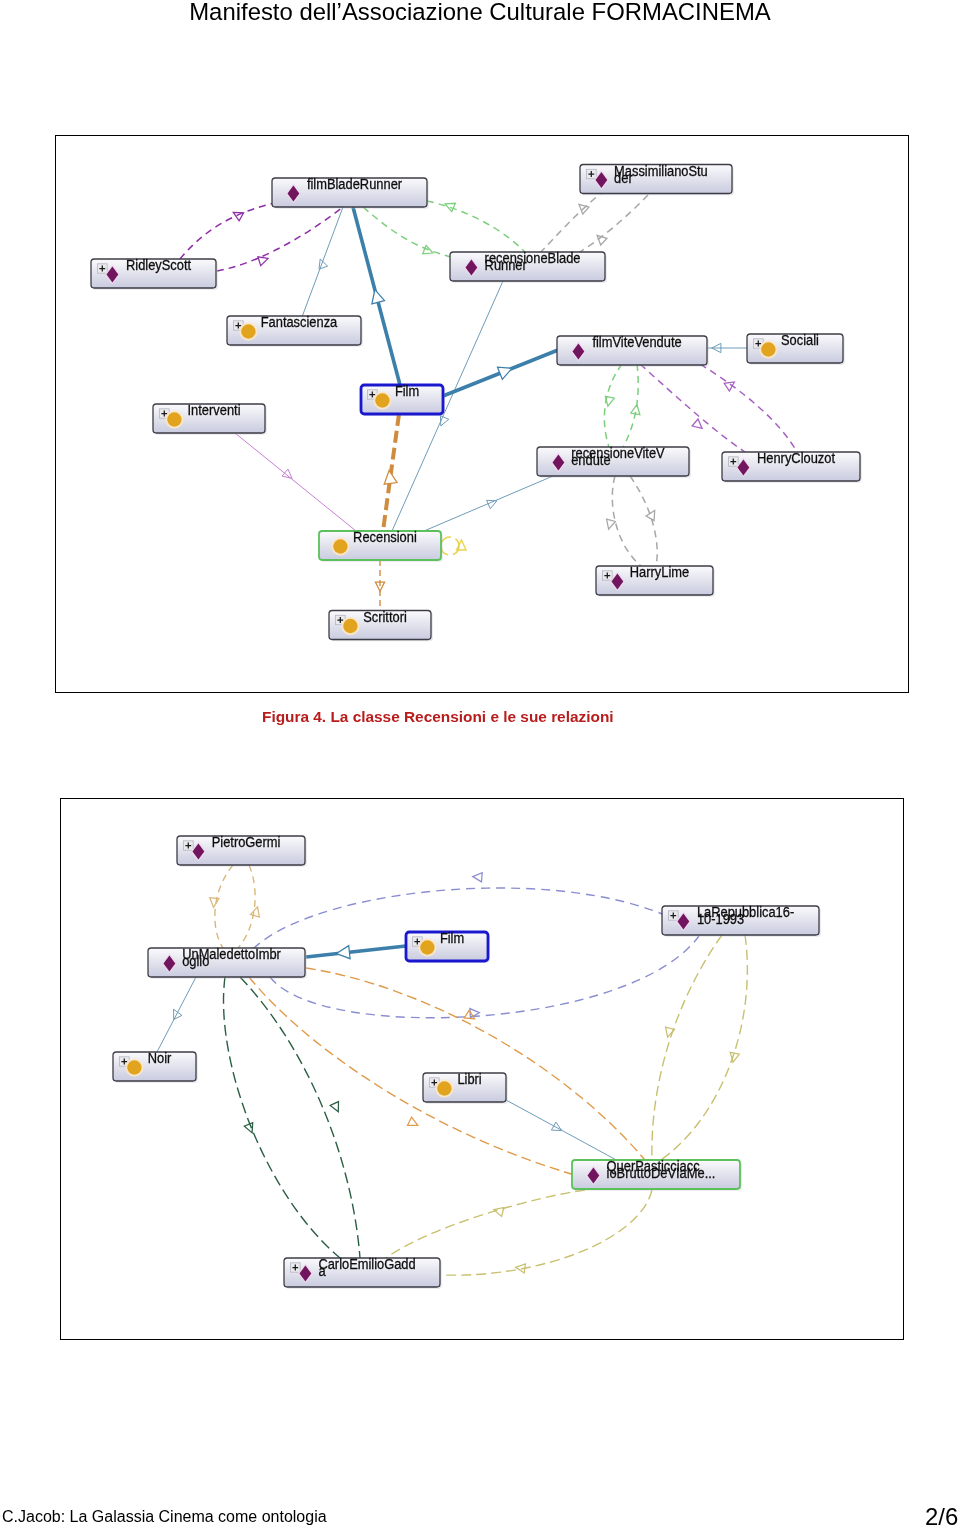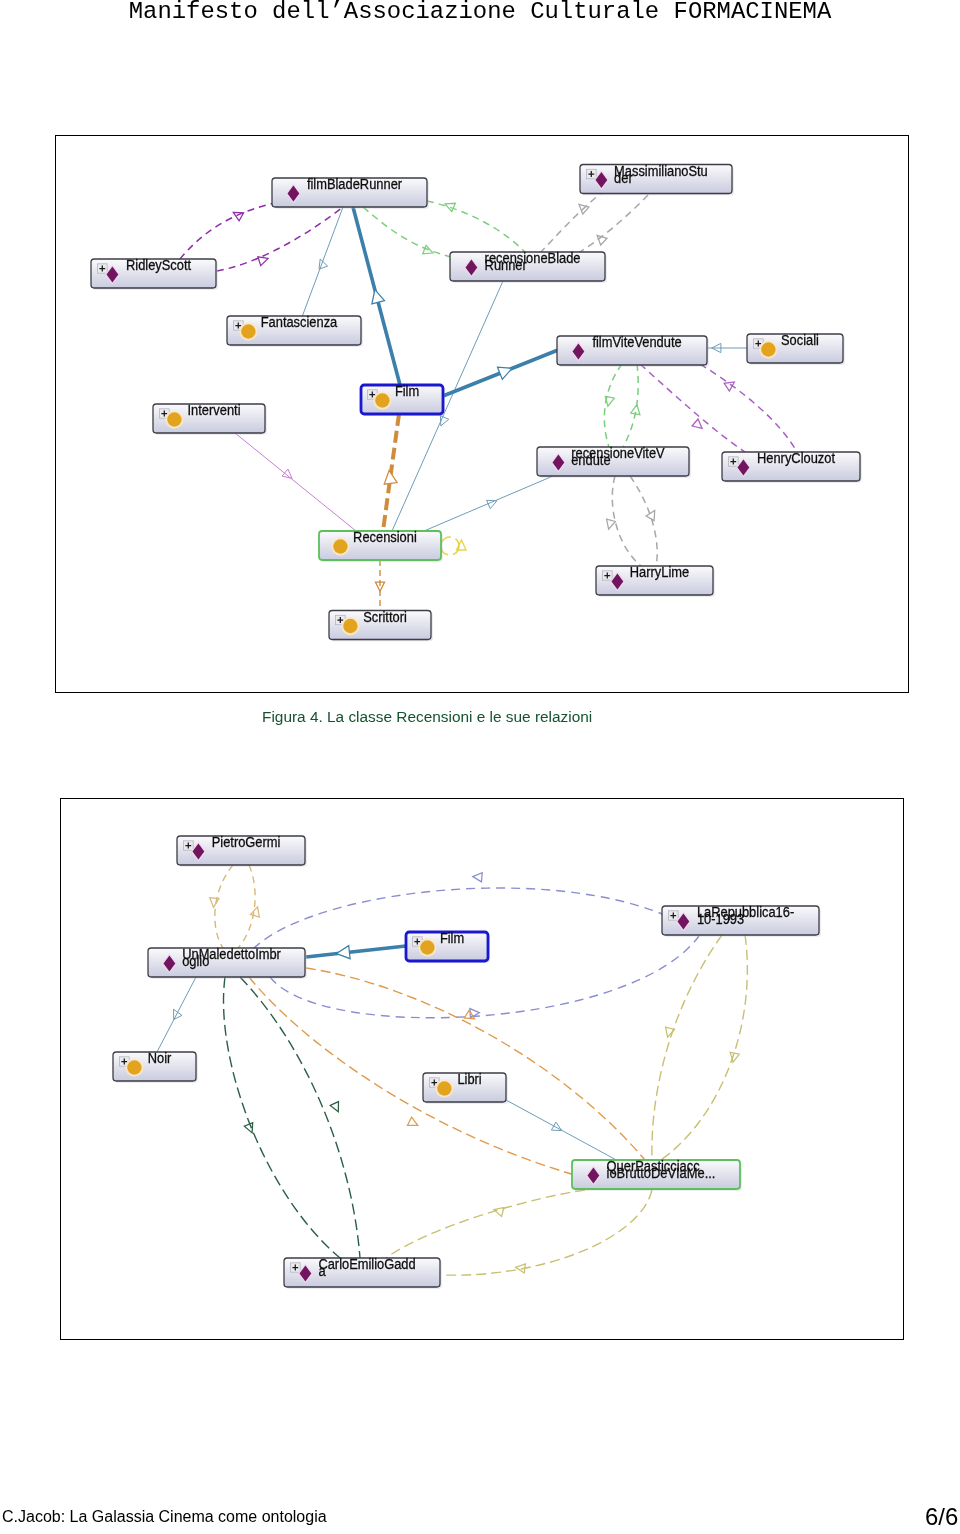--- a/index.html
+++ b/index.html
@@ -1,24 +1,24 @@
 <!DOCTYPE html>
 <html><head>
 <meta charset="utf-8">
 <style>
   html,body{margin:0;padding:0;background:#ffffff;}
   body{width:960px;height:1534px;position:relative;overflow:hidden;
        font-family:"Liberation Sans", sans-serif; color:#000;}
   .page{position:absolute;inset:0;}
   #doc-title{position:absolute;left:0;top:0px;width:960px;text-align:center;
-      font-size:23.9px;line-height:24px;font-family:Liberation Mono, monospace;}
+      font-size:23.9px;line-height:24px;}
   .figbox{position:absolute;border:1.5px solid #000;background:#fff;box-sizing:border-box;}
   #fig1-box{left:55px;top:135px;width:854px;height:558px;}
   #fig2-box{left:60px;top:798px;width:844px;height:542px;}
-  .figcap{position:absolute;font-size:15.4px;font-weight:normal;color:#14532d;line-height:20px;}
+  .figcap{position:absolute;font-size:15.4px;font-weight:bold;color:#b91c1c;line-height:20px;}
   #fig1-caption{left:262px;top:707px;}
   #fig2-caption{left:228px;top:1354px;}
   #footer{position:absolute;left:0;top:1504px;width:960px;}
   #footer-left{position:absolute;left:2px;top:0;font-size:16px;line-height:26px;}
   #footer-right{position:absolute;left:925px;top:0;font-size:23.9px;line-height:26px;}
   svg{display:block;}
 
   .figsvg{position:absolute;left:0;top:0;pointer-events:none;}
   .nshadow{fill:#c3c3cc;opacity:.40;}
   .nbox{fill:url(#ngrad);stroke:#3c3c46;stroke-width:1.3;}
@@ -427,15 +427,15 @@
       <path class="plusmark" d="M 292.4 1267.5 H 298.2 M 295.3 1264.6 V 1270.4"></path>
     </g>
     <path class="dglow" d="M 305.4 1263.5 L 313.09999999999997 1273.5 L 305.4 1283.5 L 297.7 1273.5 Z"></path>
     <path class="diamond" d="M 305.4 1265.4 L 311.29999999999995 1273.5 L 305.4 1281.6 L 299.5 1273.5 Z"></path>
     <text class="nlabel" x="318.4" y="1269.0" textLength="97.3" lengthAdjust="spacingAndGlyphs">CarloEmilioGadd</text>
     <text class="nlabel" x="318.4" y="1276.0" textLength="7.2" lengthAdjust="spacingAndGlyphs">a</text>
   </g>
 </svg>
   <div id="footer">
     <div id="footer-left">C.Jacob: La Galassia Cinema come ontologia</div>
-    <div id="footer-right">6/6</div>
+    <div id="footer-right">2/6</div>
   </div>
 </div>
 
 </body></html>

